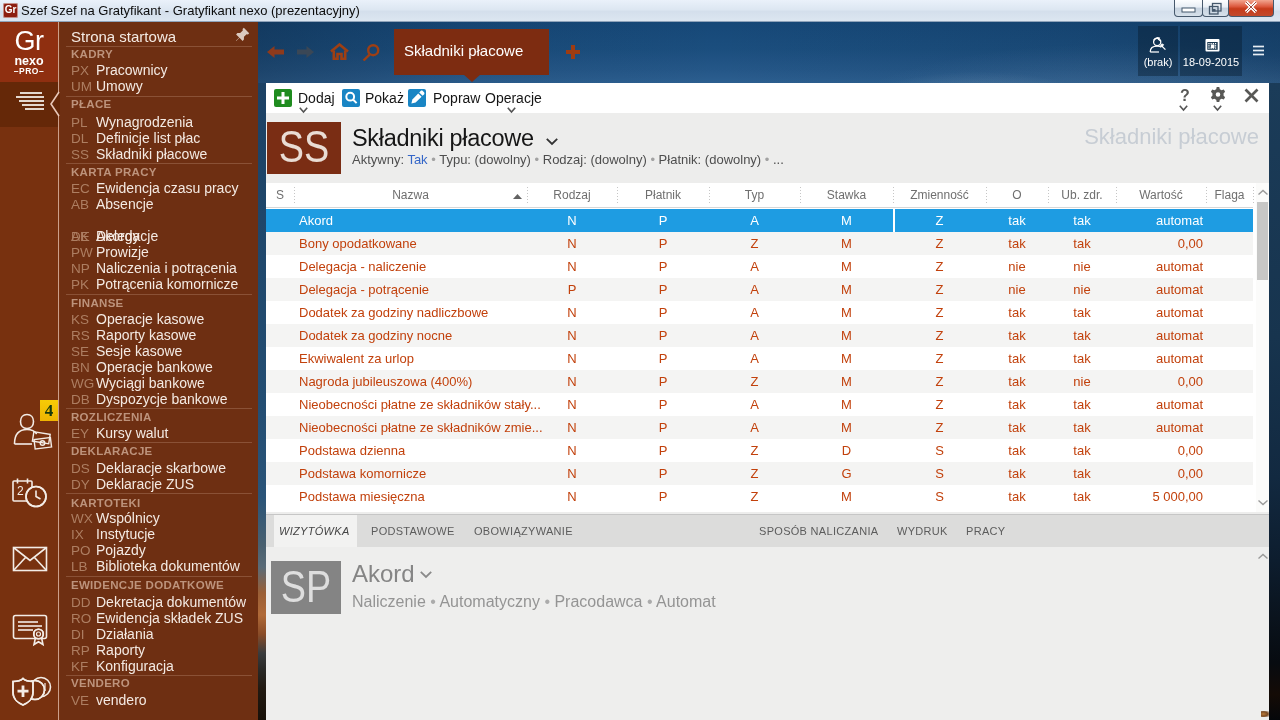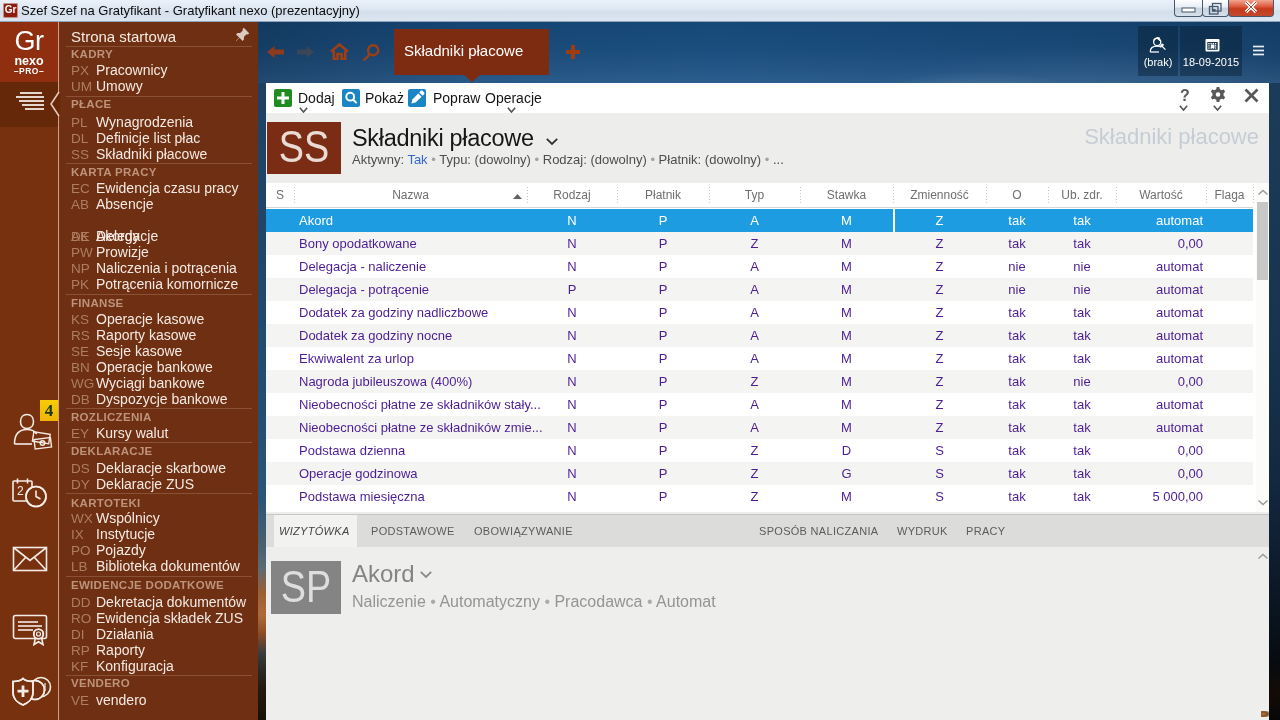--- a/index.html
+++ b/index.html
@@ -44,21 +44,21 @@
 #ssbox span{display:inline-block;transform:scaleX(.84)}
 #htitle{position:absolute;left:86px;top:42px;font-size:23.5px;color:#161616;letter-spacing:-.3px}
 #hfilter{position:absolute;left:86px;top:69px;font-size:13px;color:#4e4e4e}
 #hfilter b{font-weight:normal;color:#3466c8}
 #hfilter i{font-style:normal;color:#a2a2a2}
 #wmark{position:absolute;left:653px;top:41px;width:340px;text-align:right;font-size:22px;color:#c7cdd4}
 #table{position:absolute;left:0;top:100px;width:1003px;height:329px;background:#fff}
 .th{position:absolute;top:0;height:24px;line-height:24px;font-size:12px;color:#6f6f6f;text-align:center;white-space:nowrap}
 .thsep{position:absolute;top:4px;width:1px;height:16px;background-image:linear-gradient(#c6c6c6 36%,rgba(255,255,255,0) 36%);background-size:1px 3px}
 #thline{position:absolute;left:0;top:24px;width:987px;height:1px;background:#d7d7d7}
-.row{position:absolute;left:0;width:987px;height:23px;line-height:23px;font-size:13px;color:#4c1d95}
+.row{position:absolute;left:0;width:987px;height:23px;line-height:23px;font-size:13px;color:#c2410c}
 .row .name{position:absolute;left:33px;top:0;white-space:nowrap}
 .row .c{position:absolute;top:0;text-align:center}
 .row .val{position:absolute;top:0;text-align:right}
 .gray{background:#f4f4f3}
 #selrow{background:#1e9ce2;color:#fff}
 #selgap{position:absolute;left:627px;top:0;width:2px;height:23px;background:#fff}
 #vsb{position:absolute;left:990px;top:0;width:13px;height:329px;background:#fbfbfa}
 #vsbthumb{position:absolute;left:991px;top:19px;width:11px;height:78px;background:#c7c7c6}
 #splitline{position:absolute;left:0;top:431px;width:1003px;height:1px;background:#c6c6c6}
 #tabbar{position:absolute;left:0;top:432px;width:1003px;height:32px;background:#dcdcdb}
@@ -565,21 +565,21 @@
             <span class="c" style="left:261px;width:90px">N</span>
             <span class="c" style="left:351px;width:92px">P</span>
             <span class="c" style="left:443px;width:91px">Z</span>
             <span class="c" style="left:534px;width:93px">D</span>
             <span class="c" style="left:627px;width:93px">S</span>
             <span class="c" style="left:720px;width:62px">tak</span>
             <span class="c" style="left:782px;width:68px">tak</span>
             <span class="val" style="left:850px;width:87px">0,00</span>
           </div>
 <div class="row gray" style="top:279px">
-            <span class="name">Operacje godzinowa</span>
+            <span class="name">Podstawa komornicze</span>
             <span class="c" style="left:261px;width:90px">N</span>
             <span class="c" style="left:351px;width:92px">P</span>
             <span class="c" style="left:443px;width:91px">Z</span>
             <span class="c" style="left:534px;width:93px">G</span>
             <span class="c" style="left:627px;width:93px">S</span>
             <span class="c" style="left:720px;width:62px">tak</span>
             <span class="c" style="left:782px;width:68px">tak</span>
             <span class="val" style="left:850px;width:87px">0,00</span>
           </div>
 <div class="row" style="top:302px">

